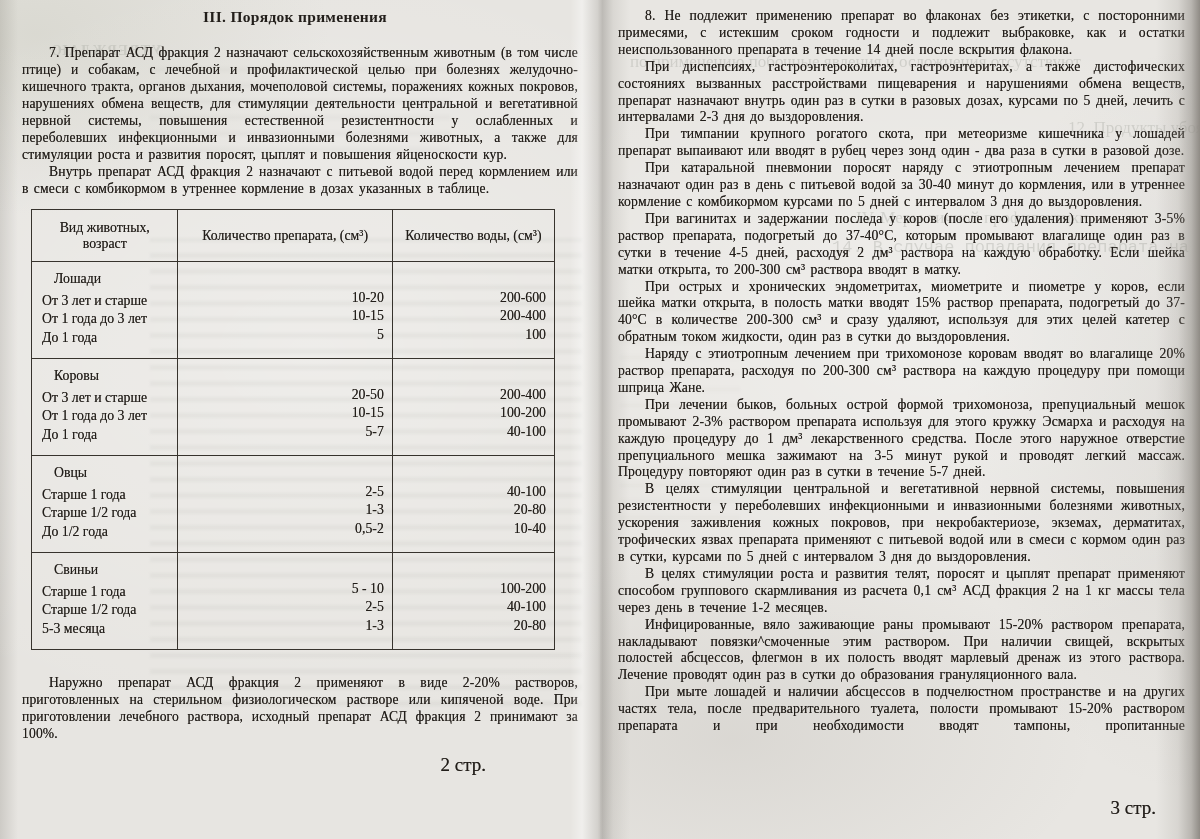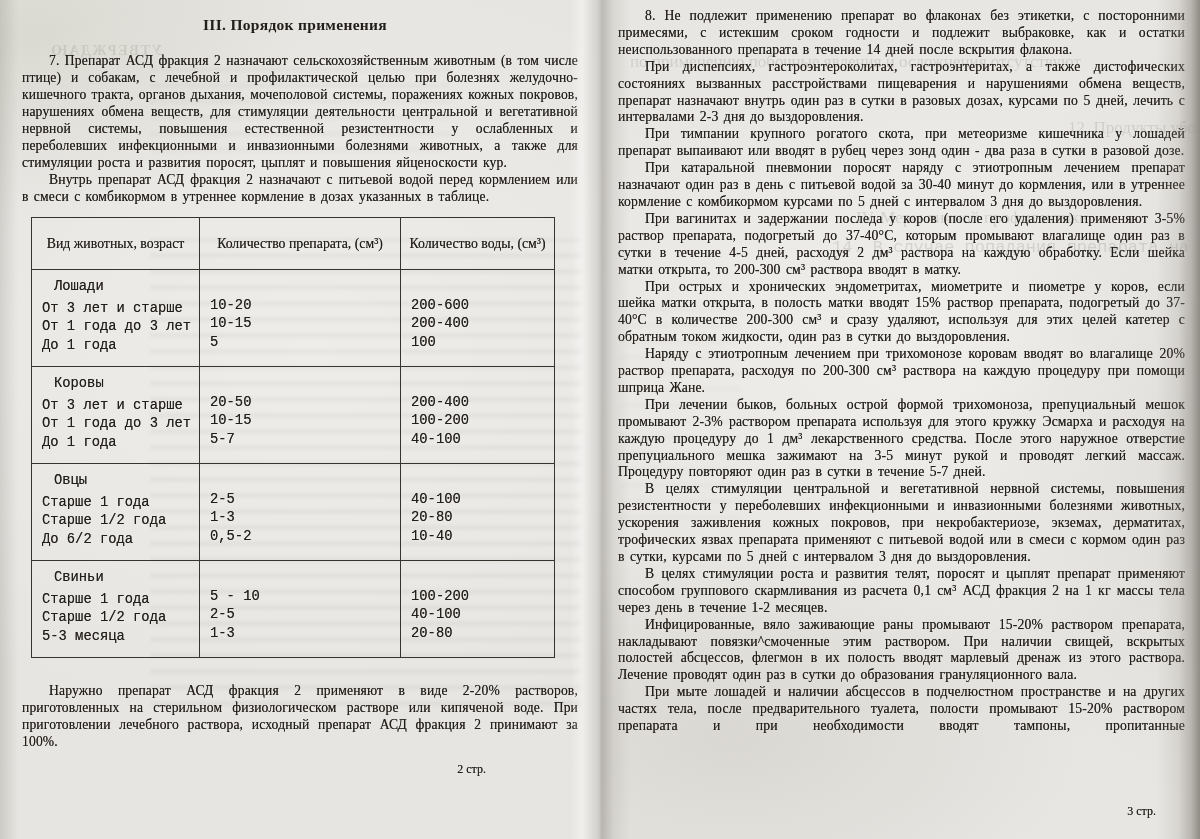--- a/index.html
+++ b/index.html
@@ -35,21 +35,21 @@
       rgba(128,124,116,.14) 72%, rgba(255,255,255,0) 100%);
     z-index:5;
   }
   .right-edge{
     position:absolute;right:0;top:0;width:44px;height:839px;pointer-events:none;
     background:linear-gradient(270deg, #8f8b85 0%, rgba(146,142,136,.55) 20%, rgba(158,154,148,.22) 50%, rgba(158,154,148,0) 100%);
     z-index:6;
   }
 
   
-  .content-left{position:relative;padding:12px 22px 0 22px;z-index:2;}
+  .content-left{position:relative;padding:4px 22px 0 22px;z-index:2;}
   .content-right{position:relative;padding:8px 15px 0 18px;z-index:2;}
   .title{
     font-size:15.5px;font-weight:bold;text-align:center;
     margin:4px 10px 18px 0;letter-spacing:.3px;
   }
   .para{
     margin:0;text-align:justify;text-indent:27px;
     font-size:13.6px;line-height:17px;word-spacing:1.7px;letter-spacing:.15px;
     text-shadow:0 0 .45px rgba(44,38,32,.75);
   }
@@ -60,26 +60,26 @@
   .dose-table{
     border-collapse:collapse;width:524px;margin:12px 0 0 9px;
     font-size:13.8px;text-shadow:0 0 .45px rgba(44,38,32,.7);
   }
   .dose-table col.col-animal{width:28%;}
   .dose-table col.col-drug{width:41%;}
   .dose-table col.col-water{width:31%;}
   .dose-table th,.dose-table td{border:1.5px solid #37332d;}
   .dose-table th{font-weight:normal;height:47px;padding:2px 5px;text-align:center;font-size:13.8px;}
   .dose-table td{vertical-align:top;padding:8px 8px 11px 10px;}
-  .t-line{line-height:18.5px;min-height:18.5px;white-space:nowrap;font-family:Liberation Mono, monospace;}
+  .t-line{line-height:18.5px;min-height:18.5px;white-space:nowrap;}
   .t-label{padding-left:12px;margin-bottom:3px;}
-  td.c-val .t-line{text-align:left;padding-left:0;}
+  td.c-val .t-line{text-align:right;padding-left:0;}
   tr.single-row td{padding:13px 8px 14px 10px;}
 
-  .pageno{font-size:12px;text-shadow:0 0 .45px rgba(44,38,32,.7);}
+  .pageno{font-size:19px;text-shadow:0 0 .45px rgba(44,38,32,.7);}
   .pageno-left{text-align:right;padding-right:92px;margin-top:12px;}
   .pageno-right{position:absolute;bottom:20px;right:44px;z-index:3;}
 
   
   .ghost{
     position:absolute;color:#6d7268;opacity:.20;font-size:17px;
     filter:blur(.5px);white-space:nowrap;z-index:1;pointer-events:none;
   }
   .ghost-mirrored{
     left:26px;top:42px;width:160px;text-align:center;
@@ -169,21 +169,21 @@
                 <div class="t-line">200-400</div>
                 <div class="t-line">100-200</div>
                 <div class="t-line">40-100</div>
               </td>
             </tr>
             <tr>
               <td>
                 <div class="t-line t-label">Овцы</div>
                 <div class="t-line">Старше 1 года</div>
                 <div class="t-line">Старше 1/2 года</div>
-                <div class="t-line">До 6/2 года</div>
+                <div class="t-line">До 1/2 года</div>
               </td>
               <td class="c-val">
                 <div class="t-line">&nbsp;</div>
                 <div class="t-line">2-5</div>
                 <div class="t-line">1-3</div>
                 <div class="t-line">0,5-2</div>
               </td>
               <td class="c-val">
                 <div class="t-line">&nbsp;</div>
                 <div class="t-line">40-100</div>

